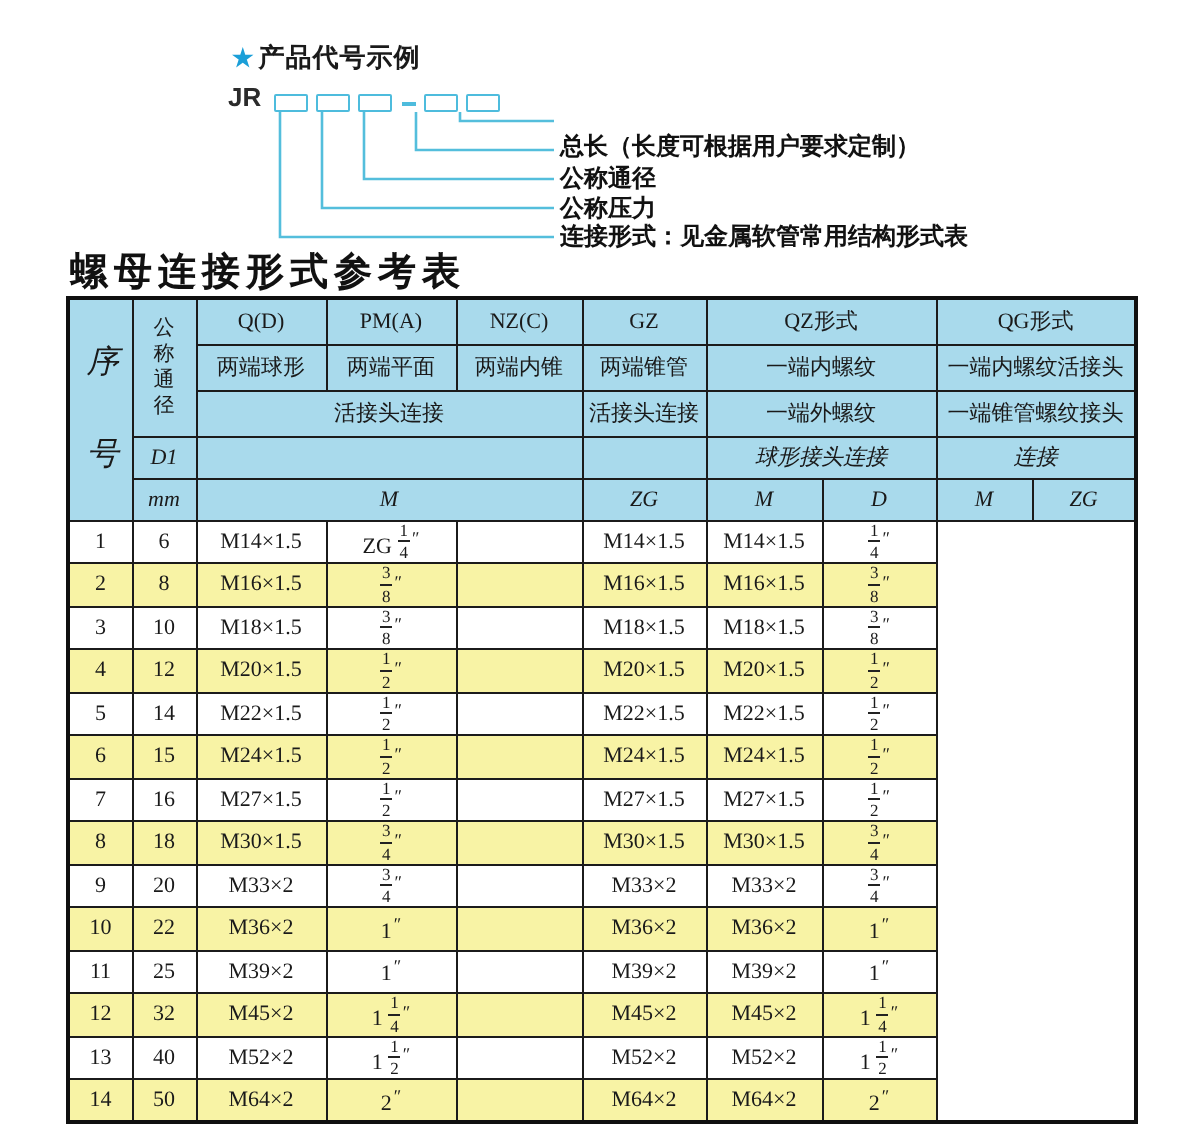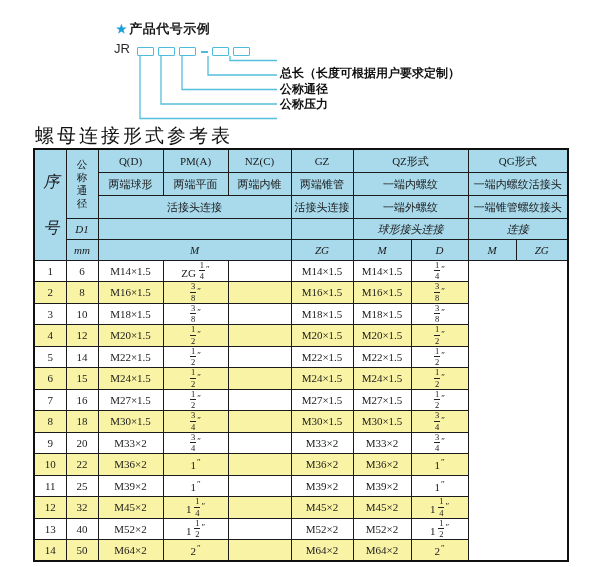--- a/index.html
+++ b/index.html
@@ -3,31 +3,31 @@
 <meta charset="utf-8">
 <style>
   html,body{margin:0;padding:0;background:#fff;}
   .page{position:relative;width:600px;height:567px;background:#ffffff;overflow:hidden;
         font-family:"Liberation Sans",sans-serif;color:#1a1a1a;padding-left:40px;}
 
   
   .pc-heading{position:absolute;left:116px;top:20px;font-size:13px;font-weight:bold;
               letter-spacing:.5px;white-space:nowrap;}
   .star{color:#1b9fd8;margin-right:2px;font-size:12px;}
-  .jr{position:absolute;left:114px;top:41px;font-size:13px;font-weight:normal;color:#2b2b2b;}
+  .jr{position:absolute;left:114px;top:41px;font-size:13px;font-weight:bold;color:#2b2b2b;}
   .code-boxes{position:absolute;left:137px;top:47px;display:flex;align-items:center;}
   .cbox{width:15px;height:7px;border:1.5px solid #4ebcdd;background:#fff;border-radius:1px;
         margin-right:4px;}
   .cdash{width:7px;height:2px;background:#4ebcdd;margin:0 4px 0 1px;}
   .connectors{position:absolute;left:0;top:0;pointer-events:none;}
   .callout{position:absolute;left:280px;font-size:12px;font-weight:bold;line-height:14px;
            white-space:nowrap;color:#111;}
 
   
-  .tbl-title{position:absolute;left:35px;top:123px;font-size:19px;font-weight:normal;
+  .tbl-title{position:absolute;left:35px;top:123px;font-size:19px;font-weight:bold;
              font-family:"DejaVu Serif",serif;letter-spacing:3px;color:#111;text-align:center;}
 
   
   table.ref{position:absolute;left:33px;top:148px;border-collapse:collapse;
             border:2px solid #101010;table-layout:fixed;width:534px;
             font-family:"Liberation Serif",serif;}
   table.ref th,table.ref td{border:1px solid #1b1b1b;text-align:center;vertical-align:middle;
             padding:0;overflow:hidden;}
   table.ref th{background:#a9daec;font-weight:normal;font-size:11px;line-height:12px;}
   table.ref thead tr.h1,table.ref thead tr.h2,table.ref thead tr.h3{height:23px;}
@@ -68,20 +68,21 @@
     <polyline points="230,56 230,60.5 277,60.5" fill="none" stroke="#54bedc" stroke-width="1.3"></polyline>
     <polyline points="208,56 208,75 277,75" fill="none" stroke="#54bedc" stroke-width="1.3"></polyline>
     <polyline points="182,56 182,89.5 277,89.5" fill="none" stroke="#54bedc" stroke-width="1.3"></polyline>
     <polyline points="161,56 161,104 277,104" fill="none" stroke="#54bedc" stroke-width="1.3"></polyline>
     <polyline points="140,56 140,118.5 277,118.5" fill="none" stroke="#54bedc" stroke-width="1.3"></polyline>
   </svg>
 
   <div class="callout" style="top:66px">总长（长度可根据用户要求定制）</div>
   <div class="callout" style="top:82px">公称通径</div>
   <div class="callout" style="top:96.5px">公称压力</div>
+  <div class="callout" style="top:111px">连接形式：见金属软管常用结构形式表</div>
 
   <div class="tbl-title">螺母连接形式参考表</div>
 
   <table class="ref">
     <colgroup>
       <col style="width:32px">
         <col style="width:32px">
         <col style="width:65px">
       <col style="width:65px">
         <col style="width:63px">

